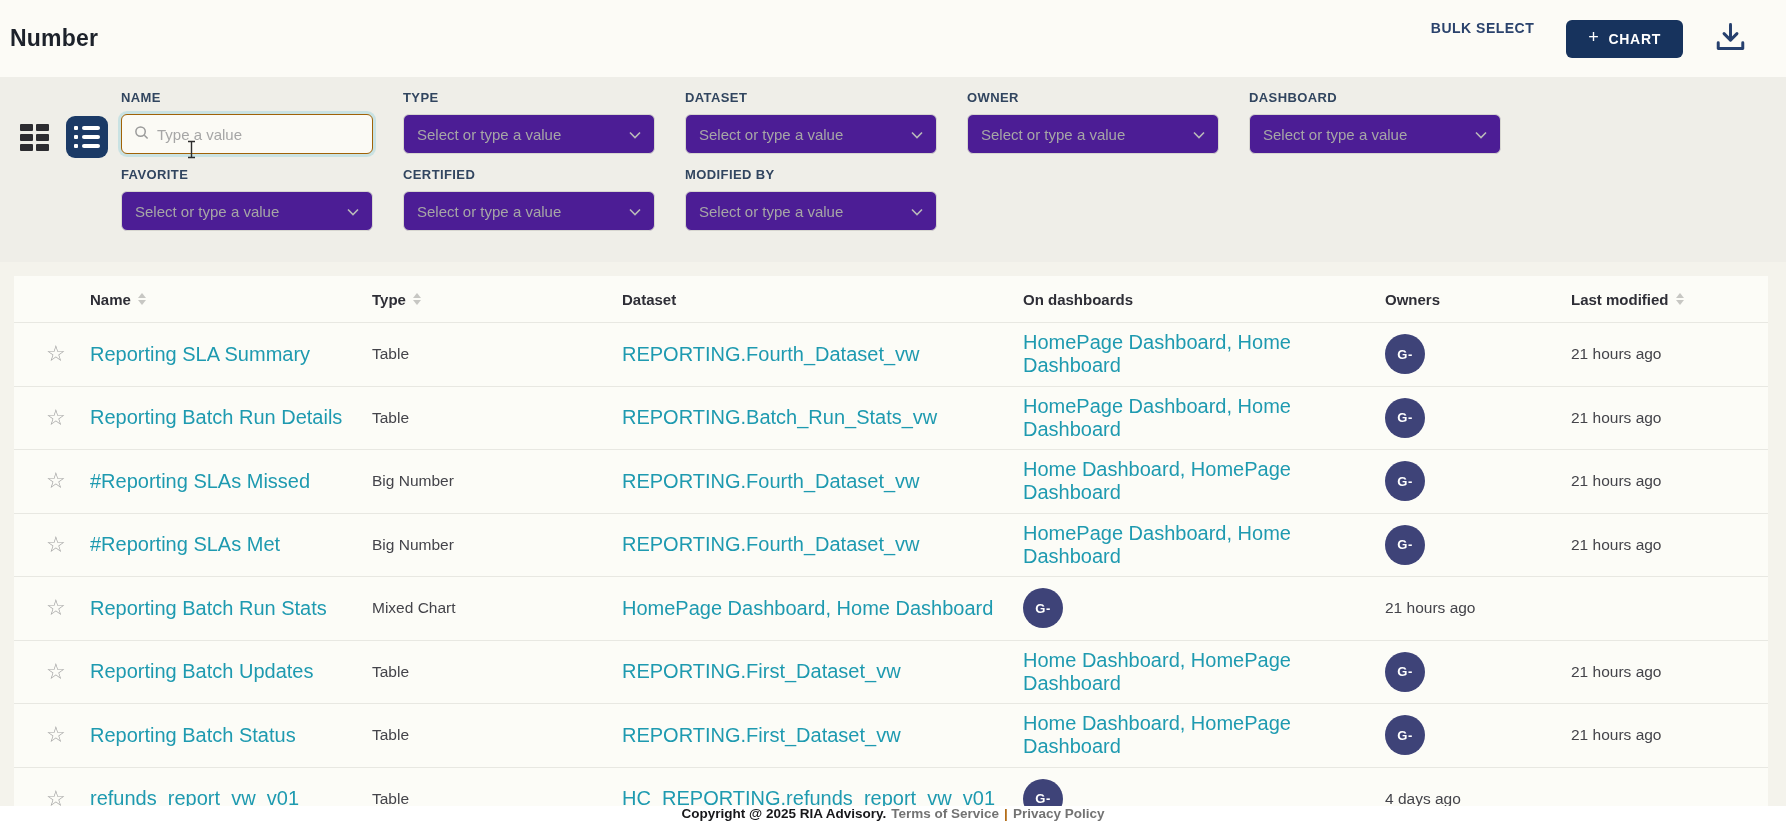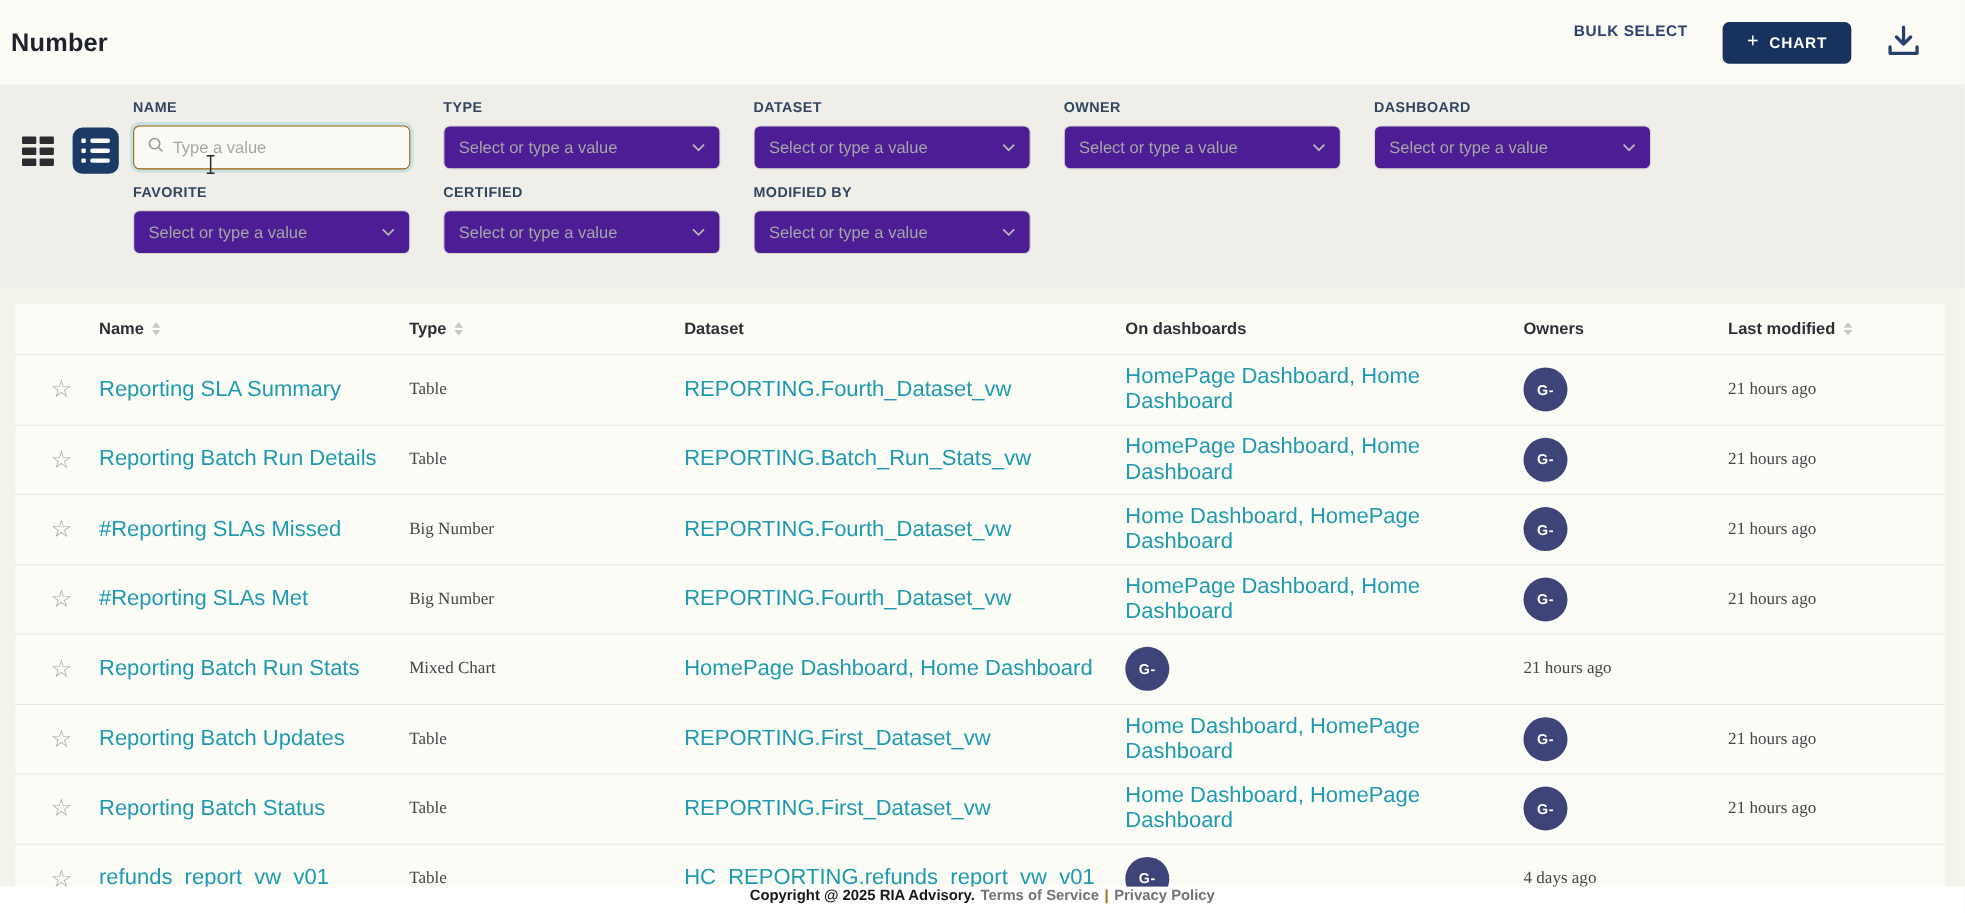--- a/index.html
+++ b/index.html
@@ -81,21 +81,21 @@
   }
   .thead { height:46px; }
   .th { font-size:15px; font-weight:700; color:#2e2e36; display:flex; align-items:center; gap:7px; }
   .sort { display:inline-flex; flex-direction:column; gap:2px; cursor:pointer; }
   .sort .up { width:0; height:0; border-left:4px solid transparent; border-right:4px solid transparent; border-bottom:5px solid #c7c7c3; }
   .sort .down { width:0; height:0; border-left:4px solid transparent; border-right:4px solid transparent; border-top:5px solid #c7c7c3; }
 
   .row { height:63.5px; border-top:1px solid #e8e8e2; }
   .star { font-size:22px; color:#a3a3a3; padding-left:32px; line-height:1; cursor:pointer; }
   .cell-link { color:#1e9ab0; font-size:20px; text-decoration:none; cursor:pointer; }
-  .cell-text { color:#44444a; font-size:15.5px;font-family:Liberation Serif, serif; }
+  .cell-text { color:#44444a; font-size:15.5px; }
   .avatar {
     width:40px; height:40px; border-radius:50%; background:#3e4378; color:#fff;
     font-size:13px; font-weight:700; letter-spacing:.5px;
     display:flex; align-items:center; justify-content:center; cursor:default;
   }
 
   
   .footer {
     position:absolute; bottom:0; left:0; right:0; height:24px; background:#ffffff; z-index:5;
     display:flex; align-items:flex-start; justify-content:center; gap:5px;

